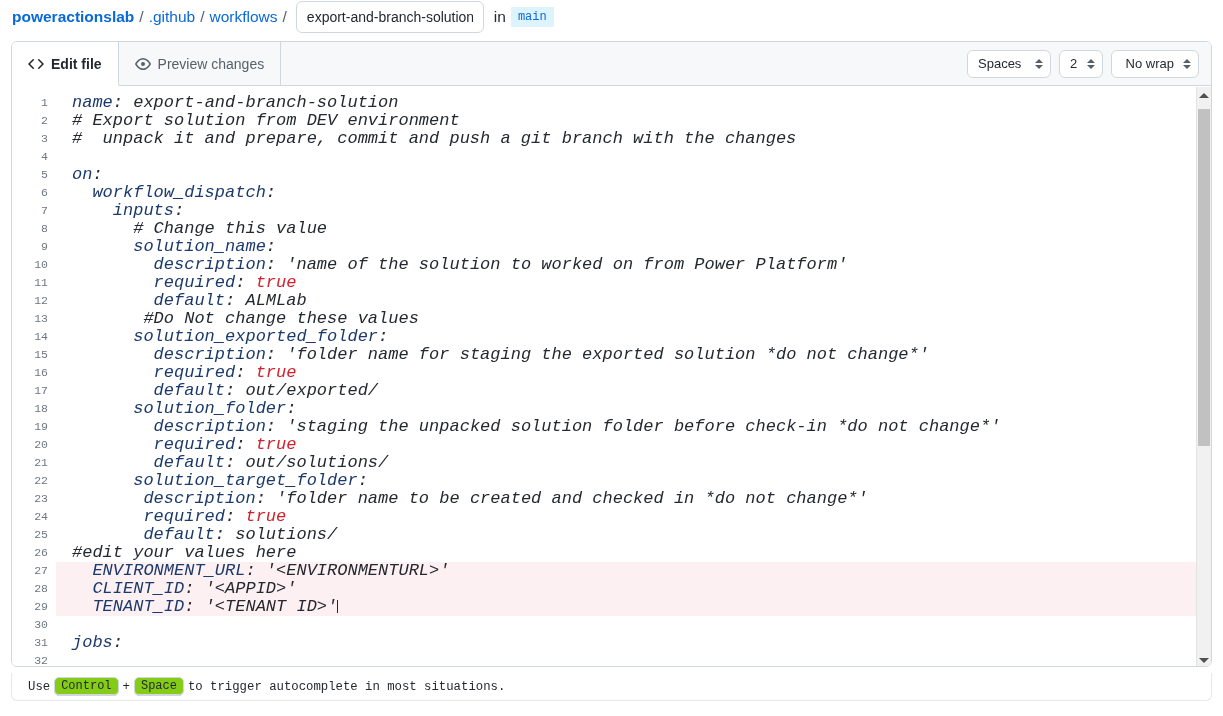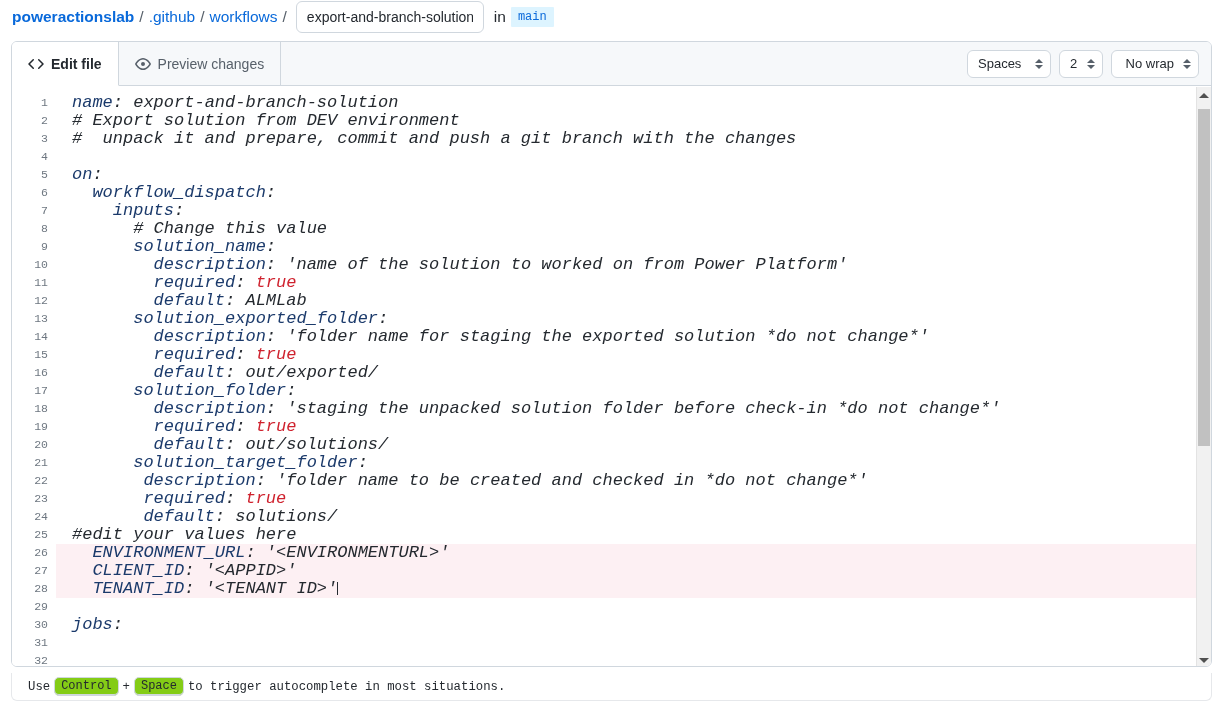--- a/index.html
+++ b/index.html
@@ -380,20 +380,21 @@
         <div class="cl"><span class="c">#  unpack it and prepare, commit and push a git branch with the changes</span></div>
         <div class="cl">&nbsp;</div>
         <div class="cl"><span class="k">on</span><span class="s">:</span></div>
         <div class="cl"><span class="k">  workflow_dispatch</span><span class="s">:</span></div>
         <div class="cl"><span class="k">    inputs</span><span class="s">:</span></div>
         <div class="cl"><span class="c">      # Change this value</span></div>
         <div class="cl"><span class="k">      solution_name</span><span class="s">:</span></div>
         <div class="cl"><span class="k">        description</span><span class="s">: </span><span class="s">'name of the solution to worked on from Power Platform'</span></div>
         <div class="cl"><span class="k">        required</span><span class="s">: </span><span class="b">true</span></div>
         <div class="cl"><span class="k">        default</span><span class="s">: </span><span class="s">ALMLab</span></div>
+        <div class="cl"><span class="c">       #Do Not change these values</span></div>
         <div class="cl"><span class="k">      solution_exported_folder</span><span class="s">:</span></div>
         <div class="cl"><span class="k">        description</span><span class="s">: </span><span class="s">'folder name for staging the exported solution *do not change*'</span></div>
         <div class="cl"><span class="k">        required</span><span class="s">: </span><span class="b">true</span></div>
         <div class="cl"><span class="k">        default</span><span class="s">: </span><span class="s">out/exported/</span></div>
         <div class="cl"><span class="k">      solution_folder</span><span class="s">:</span></div>
         <div class="cl"><span class="k">        description</span><span class="s">: </span><span class="s">'staging the unpacked solution folder before check-in *do not change*'</span></div>
         <div class="cl"><span class="k">        required</span><span class="s">: </span><span class="b">true</span></div>
         <div class="cl"><span class="k">        default</span><span class="s">: </span><span class="s">out/solutions/</span></div>
         <div class="cl"><span class="k">      solution_target_folder</span><span class="s">:</span></div>
         <div class="cl"><span class="k">       description</span><span class="s">: </span><span class="s">'folder name to be created and checked in *do not change*'</span></div>

